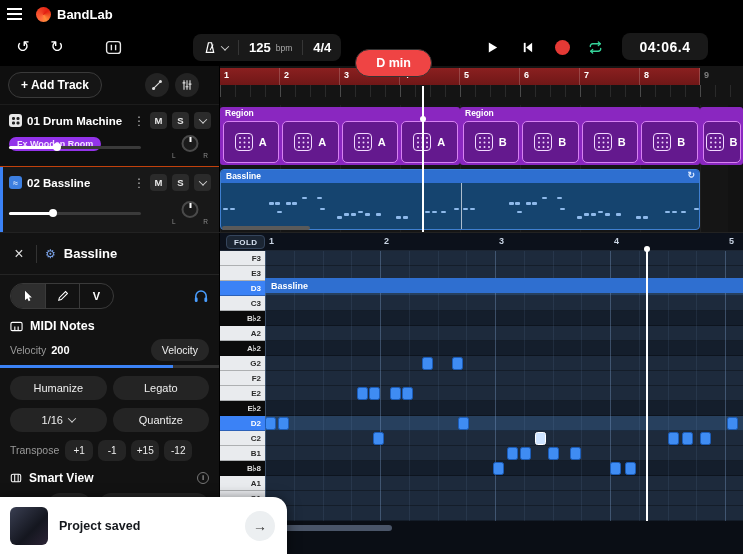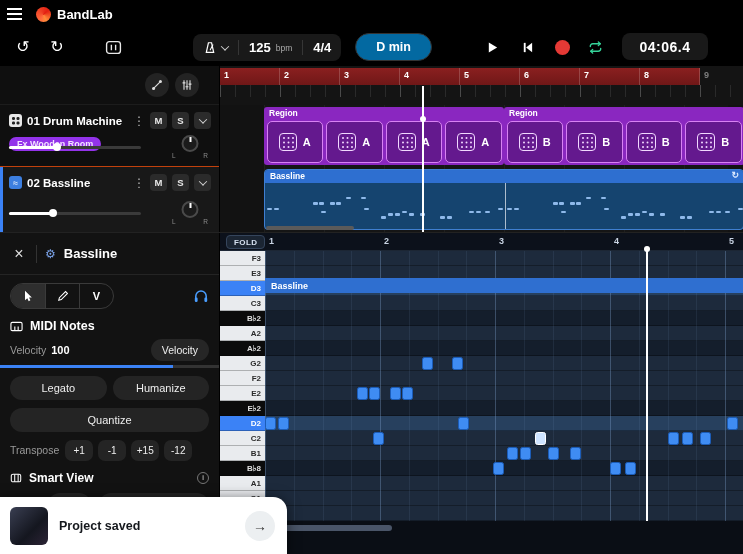--- a/index.html
+++ b/index.html
@@ -20,21 +20,21 @@
   .toolbar{position:absolute;top:28px;left:0;right:0;height:38px;background:#000;z-index:9;}
   .tbtn{position:absolute;top:7px;width:26px;height:24px;display:flex;align-items:center;justify-content:center;background:none;border:0;color:#fff;cursor:pointer;}
   .glyph16{font-size:16px;line-height:1;color:#fff;}
   .btn-undo{left:10px;} .btn-redo{left:44px;} .btn-gridview{left:100px;}
   .seg{position:absolute;left:193px;top:6px;height:27px;background:#191919;border-radius:8px;display:flex;align-items:center;}
   .seg-part{display:flex;align-items:center;gap:5px;padding:0 10px;height:100%;cursor:pointer;}
   .seg-div{width:1px;height:15px;background:#363636;}
   .bpm-val{font-size:13px;font-weight:700;} .bpm-unit{font-size:8.5px;color:#aaa;}
   .sig{font-size:13px;font-weight:700;}
   .chev{display:inline-block;width:6px;height:6px;border-right:1.5px solid #cfcfcf;border-bottom:1.5px solid #cfcfcf;transform:rotate(45deg) translate(-1px,-1px);}
-  .key-pill{position:absolute;left:355px;top:5px;width:77px;height:28px;border-radius:14px;background:#0369a1;border:1px solid #333;color:#fff;font-size:12.5px;font-weight:700;display:flex;align-items:center;justify-content:center;cursor:pointer;}
+  .key-pill{position:absolute;left:355px;top:21px;width:77px;height:28px;border-radius:14px;background:#ef4444;border:1px solid #333;color:#fff;font-size:12.5px;font-weight:700;display:flex;align-items:center;justify-content:center;cursor:pointer;}
   .btn-play{left:479px;} .btn-prev{left:514px;} .btn-rec{left:549px;} .btn-loop{left:582px;}
   .recdot{width:15px;height:15px;border-radius:50%;background:#e53935;}
   .time-pill{position:absolute;left:622px;top:5px;width:86px;height:27px;border-radius:8px;background:#191919;display:flex;align-items:center;justify-content:center;font-size:14px;font-weight:700;letter-spacing:.5px;}
 
   
   .row-top{position:absolute;top:66px;left:0;width:743px;height:166px;}
   .track-panel{position:absolute;left:0;top:0;width:220px;height:166px;background:#0f0f0f;border-right:1px solid #000;}
   .addtrack-row{position:absolute;top:0;left:0;right:0;height:39px;border-bottom:1px solid #1c1c1c;display:flex;align-items:center;}
   .add-track-btn{margin-left:8px;height:26px;padding:0 12px;border-radius:13px;border:1px solid #3a3a3a;background:#151515;color:#fff;font-size:12px;font-weight:600;display:flex;align-items:center;cursor:pointer;}
   .round-btn{width:24px;height:24px;border-radius:50%;background:#232323;border:0;display:flex;align-items:center;justify-content:center;cursor:pointer;}
@@ -64,21 +64,21 @@
   .pan-l,.pan-r{position:absolute;bottom:0;font-size:6.5px;color:#8a8a8a;}
   .pan-l{left:3px;} .pan-r{right:3px;}
 
   
   .timeline{position:absolute;left:220px;top:0;width:523px;height:166px;background:#121212;overflow:hidden;}
   .ruler{position:absolute;top:0;left:0;right:0;height:39px;background:#141414;cursor:pointer;}
   .ruler-red{position:absolute;top:2px;left:0;height:17px;background:repeating-linear-gradient(90deg,transparent 0 59px,rgba(255,255,255,.18) 59px 60px),linear-gradient(#8a2020,#701717);}
   .ruler-num{position:absolute;top:4px;font-size:9px;font-weight:600;color:#fff;}
   .ruler-num.dim{color:#7d7d7d;}
   .ticks{position:absolute;top:19px;left:0;right:0;height:12px;background:repeating-linear-gradient(90deg,#4a4a4a 0 1px,transparent 1px 60px),repeating-linear-gradient(90deg,#2a2a2a 0 1px,transparent 1px 15px);}
-  .lane{position:absolute;left:0;right:15px;background:#151515;background-image:repeating-linear-gradient(90deg,#1f1f1f 0 1px,transparent 1px 60px);margin-left:44px;}
+  .lane{position:absolute;left:0;right:15px;background:#151515;background-image:repeating-linear-gradient(90deg,#1f1f1f 0 1px,transparent 1px 60px);}
   .lane1{top:39px;height:62px;} .lane2{top:101px;height:65px;}
   .drum-region{position:absolute;top:2px;bottom:2px;background:#8a27c0;border-radius:3px;overflow:hidden;cursor:pointer;}
   .region-label{height:13px;font-size:8.5px;font-weight:700;color:#fff;padding:1px 0 0 5px;}
   .region-cells{display:flex;height:calc(100% - 14px);padding:0 1px;}
   .drum-cell{flex:1 0 0;margin:1px 1.5px;border:1px solid #d882f2;border-radius:5px;background:rgba(30,0,48,.35);display:flex;align-items:center;justify-content:center;gap:6px;cursor:pointer;}
   .padicon{position:relative;width:18px;height:18px;border:1.5px solid #f2d9ff;border-radius:4px;flex:none;}
   .padicon i{position:absolute;left:3px;top:3px;width:2.2px;height:2.2px;border-radius:50%;background:#f2d9ff;box-shadow:4.5px 0 #f2d9ff,9px 0 #f2d9ff,0 4.5px #f2d9ff,4.5px 4.5px #f2d9ff,9px 4.5px #f2d9ff,0 9px #f2d9ff,4.5px 9px #f2d9ff,9px 9px #f2d9ff;}
   .cell-letter{font-size:11px;font-weight:700;color:#fff;}
   .bass-region{position:absolute;top:2px;bottom:2px;background:#15446f;border:1px solid #3f7fd0;border-radius:4px;overflow:hidden;cursor:pointer;}
   .bass-header{position:relative;height:13px;background:#2e6fd0;font-size:8.5px;font-weight:700;color:#fff;padding:1px 0 0 5px;}
@@ -226,20 +226,21 @@
           <path d="M13.5 9v.5A2.5 2.5 0 0 1 11 12H3"></path>
           <path d="M5 10l-2 2 2 2"></path>
         </svg>
     </button>
     <div class="time-pill">04:06.4</div>
   </div>
 
   <div class="row-top">
     <div class="track-panel">
       <div class="addtrack-row">
+        <button class="add-track-btn">+ Add Track</button>
         <button class="round-btn rb1">
           <svg width="12" height="12" viewBox="0 0 14 14">
               <path d="M3 11 11 3" stroke="#ddd" stroke-width="1.4"></path>
               <circle cx="3" cy="11" r="1.8" fill="#ddd"></circle>
               <circle cx="11" cy="3" r="1.8" fill="#ddd"></circle>
             </svg>
         </button>
         <button class="round-btn rb2">
           <svg width="12" height="12" viewBox="0 0 14 14" stroke="#ddd" stroke-width="1.3">
               <path d="M3.5 1.5v11M7 1.5v11M10.5 1.5v11"></path>
@@ -481,31 +482,35 @@
       </div>
       <div class="mp-section">
         <svg width="13" height="13" viewBox="0 0 14 14">
             <rect x="1" y="2.5" width="12" height="9" rx="1.5" fill="none" stroke="#fff" stroke-width="1.2"></rect>
             <path d="M5.2 7v4.5M8.8 7v4.5" stroke="#fff" stroke-width="1.2"></path>
           </svg>
         <span>MIDI Notes</span>
       </div>
       <div class="mp-vel-row">
         <span class="vel-label">Velocity</span>
-        <span class="vel-value">100</span>
+        <span class="vel-value">200</span>
         <button class="randomize-btn">Velocity</button>
       </div>
       <div class="vel-slider">
           <div class="vel-fill" id="vel-fill" style="width: 79%;"></div>
         </div>
       <div class="mp-2btn">
+        <button class="pill-btn">Humanize</button>
         <button class="pill-btn">Legato</button>
-        <button class="pill-btn">Humanize</button>
       </div>
       <div class="mp-2btn">
+        <button class="pill-btn">
+            <span>1/16</span>
+            <span class="chev"></span>
+          </button>
         <button class="pill-btn">Quantize</button>
       </div>
       <div class="mp-transpose">
         <span class="tr-label">Transpose</span>
         <button class="tr-btn">+1</button>
         <button class="tr-btn">-1</button>
         <button class="tr-btn">+15</button>
         <button class="tr-btn">-12</button>
       </div>
       <div class="mp-smart">

